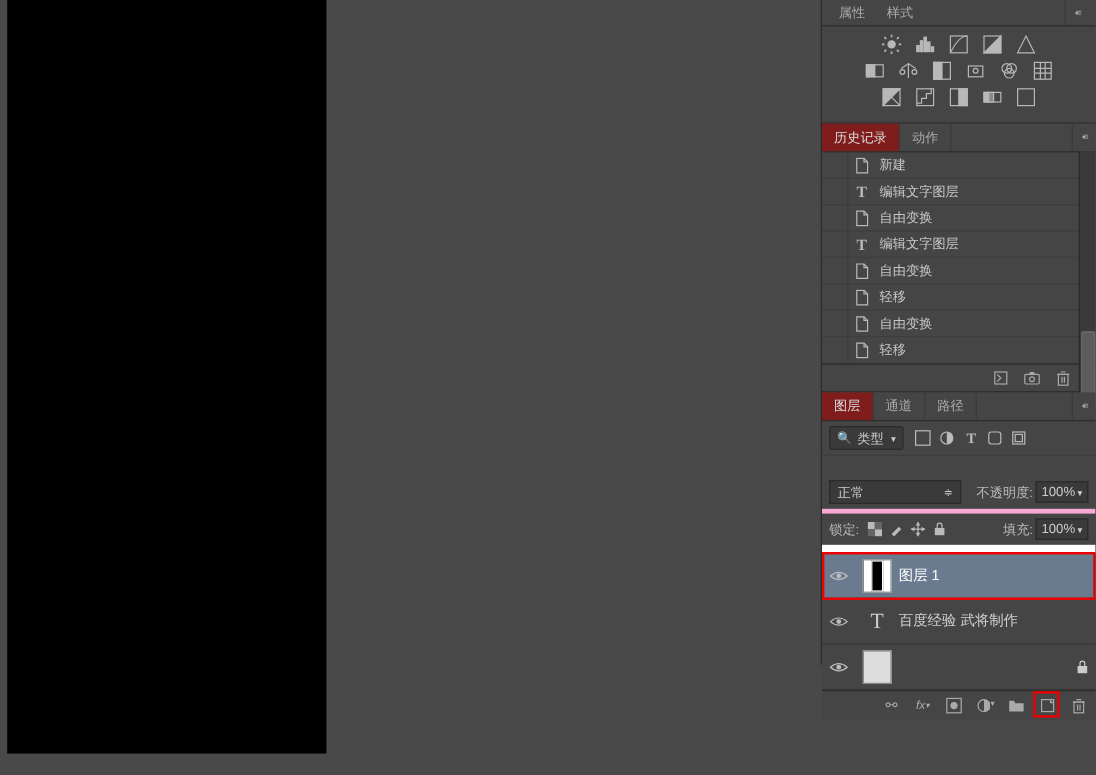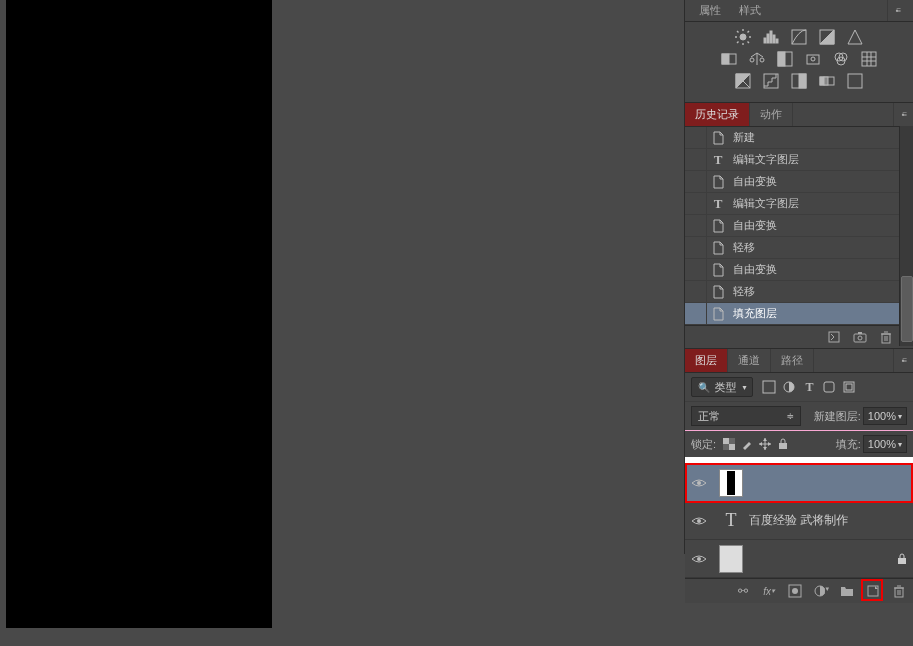--- a/index.html
+++ b/index.html
@@ -33,21 +33,21 @@
   .hist-footer .foot-ic { width:14px; height:14px; fill:#aaa; cursor:pointer; }
 
   
   .layers-panel { width:100%; background:#454545; position:relative; }
   .filter-row { display:flex; align-items:center; gap:2px; padding:4px 6px; border-bottom:1px solid #3d3d3d; }
   .type-sel { display:flex; align-items:center; background:#3a3a3a; border:1px solid #2a2a2a; border-radius:2px; font-size:11px; color:#ccc; padding:2px 6px; gap:4px; height:20px; cursor:pointer;}
   .type-sel .mag { font-size:10px;}
   .type-sel .dd { font-size:8px; margin-left:2px; }
   .filter-icons { display:flex; gap:4px; margin-left:6px; }
   .filter-icons .fi { width:16px; height:16px; display:flex; align-items:center; justify-content:center; color:#bbb; font-size:12px; cursor:pointer;}
-  .blend-row { display:flex; padding:4px 6px; border-bottom:1px solid #f9a8d4; gap:6px;}
+  .blend-row { display:flex; padding:4px 6px; border-bottom:4px solid #f9a8d4; gap:6px;margin-top:16px;}
   .blend-sel { flex:0 0 110px; height:20px; background:#3a3a3a; border:1px solid #2a2a2a; font-size:11px; color:#ccc; padding:2px 6px; display:flex; align-items:center; justify-content:space-between; cursor:pointer;}
   .opacity-group { margin-left:auto; font-size:11px; color:#bbb; display:flex; align-items:center; gap:2px;}
   .pct-sel { height:18px; background:#3a3a3a; border:1px solid #2a2a2a; color:#ccc; padding:1px 4px; display:flex; align-items:center; gap:2px; font-size:11px; cursor:pointer;}
   .lock-row { display:flex; align-items:center; padding:4px 6px; border-bottom:7px solid #ffffff; gap:6px; font-size:11px; color:#bbb;}
   .lock-icons { display:flex; gap:4px;}
   .lock-icons .li { width:14px; height:14px; display:flex; align-items:center; justify-content:center; fill:#bbb; cursor:pointer; }
 
   .layers-list { }
   .layer-row { display:flex; align-items:center; height:38px; border-bottom:1px solid #383838; font-size:12px; color:#d0d0d0; padding-right:6px; }
   .layer-row .vis { width:28px; display:flex; align-items:center; justify-content:center; color:#bbb; cursor:pointer;}
@@ -275,30 +275,20 @@
         <div class="hist-row">
           <div class="hist-col1"></div>
           <div class="hist-icon">
             <svg class="page-ic" viewBox="0 0 12 14">
               <path d="M2 1 L8 1 L11 4 L11 13 L2 13 Z" fill="none" stroke="#bbb"></path>
               <path d="M8 1 L8 4 L11 4" fill="none" stroke="#bbb"></path>
             </svg>
           </div>
           <div class="hist-label">轻移</div>
         </div>
-        <div class="hist-row selected">
-          <div class="hist-col1"></div>
-          <div class="hist-icon">
-            <svg class="page-ic" viewBox="0 0 12 14">
-              <path d="M2 1 L8 1 L11 4 L11 13 L2 13 Z" fill="none" stroke="#bbb"></path>
-              <path d="M8 1 L8 4 L11 4" fill="none" stroke="#bbb"></path>
-            </svg>
-          </div>
-          <div class="hist-label">填充图层</div>
-        </div>
       </div>
     <div class="scrollbar-v" style="top:23px; height:220px;">
       <div class="scrollbar-thumb" style="top:150px; height:66px;"></div>
     </div>
     <div class="hist-footer">
       <span class="foot-ic">
           <svg viewBox="0 0 14 14">
             <rect x="2" y="2" width="10" height="10" fill="none" stroke="#aaa"></rect>
             <path d="M4 4 L7 7 L4 10" fill="none" stroke="#aaa"></path>
           </svg>
@@ -362,21 +352,21 @@
           </span>
       </div>
     </div>
 
     <div class="blend-row">
       <div class="blend-sel">
         <span>正常</span>
         <span style="font-size:9px;">≑</span>
       </div>
       <div class="opacity-group">
-        <span>新建图层:</span>
+        <span>不透明度:</span>
         <div class="pct-sel">
           <span>100%</span>
           <span style="font-size:8px;">▾</span>
         </div>
       </div>
     </div>
 
     <div class="lock-row">
       <span>锁定:</span>
       <div class="lock-icons">
@@ -424,20 +414,21 @@
         <div class="layer-row selected">
           <div class="vis">
             <svg width="16" height="12" viewBox="0 0 16 12">
               <path d="M1 6 Q8 0 15 6 Q8 12 1 6 Z" fill="none" stroke="#bbb"></path>
               <circle cx="8" cy="6" r="2" fill="#bbb"></circle>
             </svg>
           </div>
           <div class="thumb-wrap">
             <div class="thumb-black"></div>
           </div>
+          <div class="txt">图层 1</div>
         </div>
         <div class="layer-row t-row">
           <div class="vis">
             <svg width="16" height="12" viewBox="0 0 16 12">
               <path d="M1 6 Q8 0 15 6 Q8 12 1 6 Z" fill="none" stroke="#bbb"></path>
               <circle cx="8" cy="6" r="2" fill="#bbb"></circle>
             </svg>
           </div>
           <div class="thumb">T</div>
           <div class="txt">百度经验 武将制作</div>

